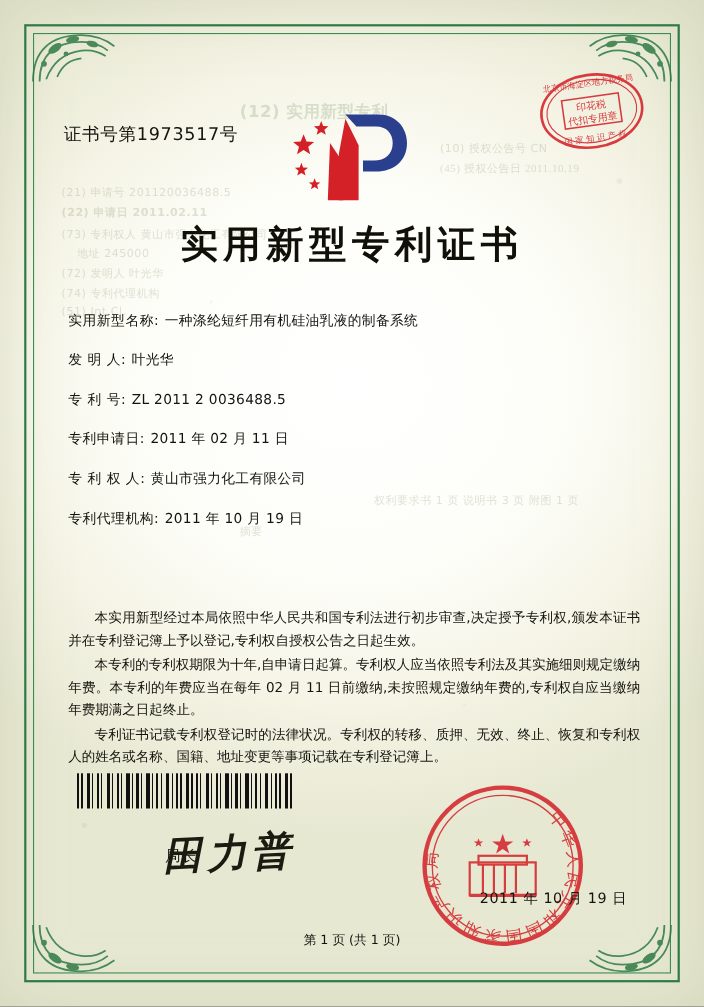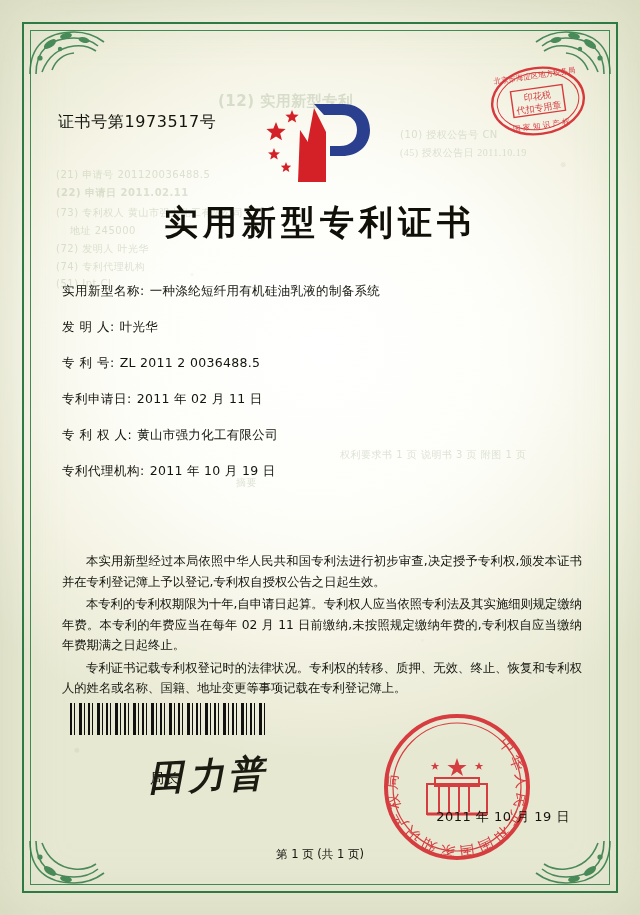--- a/index.html
+++ b/index.html
@@ -204,21 +204,21 @@
       <div class="ghost" style="left: 400px; top: 128px;">(10) 授权公告号 CN</div>
       <div class="ghost" style="left: 400px; top: 146px; font-family: Liberation Serif, serif;">(45) 授权公告日 2011.10.19</div>
       <div class="ghost" style="left: 56px; top: 168px;">(21) 申请号 201120036488.5</div>
       <div class="ghost" style="left: 56px; top: 186px; font-weight: bold;">(22) 申请日 2011.02.11</div>
       <div class="ghost" style="left: 56px; top: 206px;">(73) 专利权人 黄山市强力化工有限公司</div>
       <div class="ghost" style="left: 70px; top: 224px;">地址 245000</div>
       <div class="ghost" style="left: 56px; top: 242px;">(72) 发明人 叶光华</div>
       <div class="ghost" style="left: 56px; top: 260px;">(74) 专利代理机构</div>
       <div class="ghost" style="left: 56px; top: 278px;">(51) Int.Cl.</div>
       <div class="ghost" style="left: 340px; top: 448px;">权利要求书 1 页 说明书 3 页 附图 1 页</div>
-      <div class="ghost" style="left: 236px; top: 476px;">摘要</div>
+      <div class="ghost" style="left: 218px; top: 476px;">摘要</div>
     </div>
 
   <div class="border-outer"></div>
   <div class="border-inner"></div>
 
   <div class="corner c-tl">
     <svg viewBox="0 0 92 52" xmlns="http://www.w3.org/2000/svg">
       <g fill="none" stroke="#2e7a44" stroke-width="1.6">
         <path d="M4,48 C4,20 20,6 48,6 C60,6 70,10 78,16"></path>
         <path d="M10,48 C10,24 24,12 48,12 C58,12 66,15 72,20"></path>

